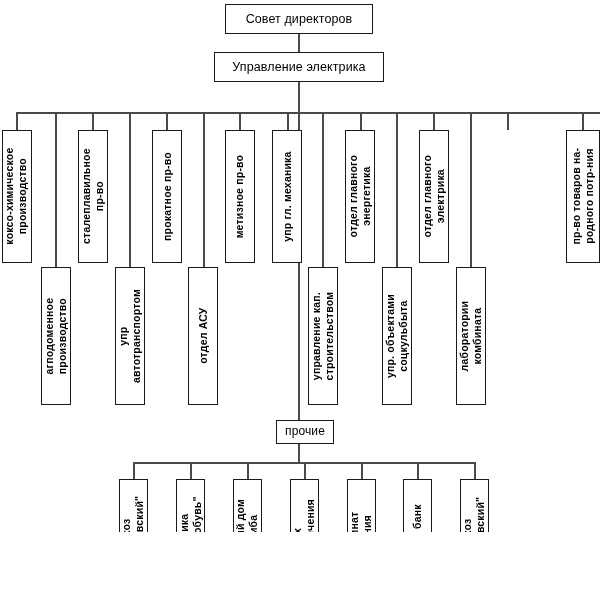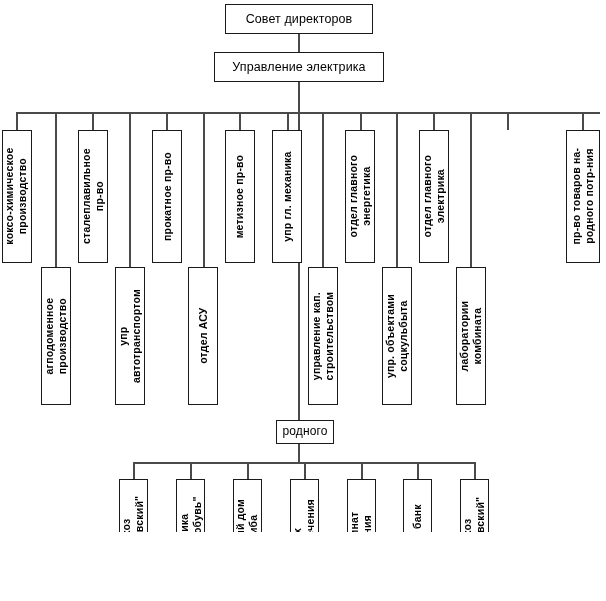--- a/index.html
+++ b/index.html
@@ -118,21 +118,21 @@
   <div class="box box-v" style="left:382px;top:267px;width:30px;height:138px;">
     <span class="vtxt" style="width: 136px; display: inline-block;">упр. объектами<br>соцкульбыта</span>
   </div>
   <div class="box box-v" style="left:456px;top:267px;width:30px;height:138px;">
     <span class="vtxt" style="width: 136px; display: inline-block;">лаборатории<br>комбината</span>
   </div>
 
   <div class="line v" style="left:298px;top:112px;height:308px;"></div>
 
   <div class="box box-h" style="left:276px;top:420px;width:58px;height:24px;font-size:12px;">
-    <span>родного</span>
+    <span>прочие</span>
   </div>
 
   <div class="line v" style="left:298px;top:444px;height:18px;"></div>
 
   <div class="line h" style="left:133px;top:462px;width:342px;"></div>
 
   <div class="line v" style="left:133px;top:462px;height:17px;"></div>
   <div class="line v" style="left:190px;top:462px;height:17px;"></div>
   <div class="line v" style="left:247px;top:462px;height:17px;"></div>
   <div class="line v" style="left:304px;top:462px;height:17px;"></div>

